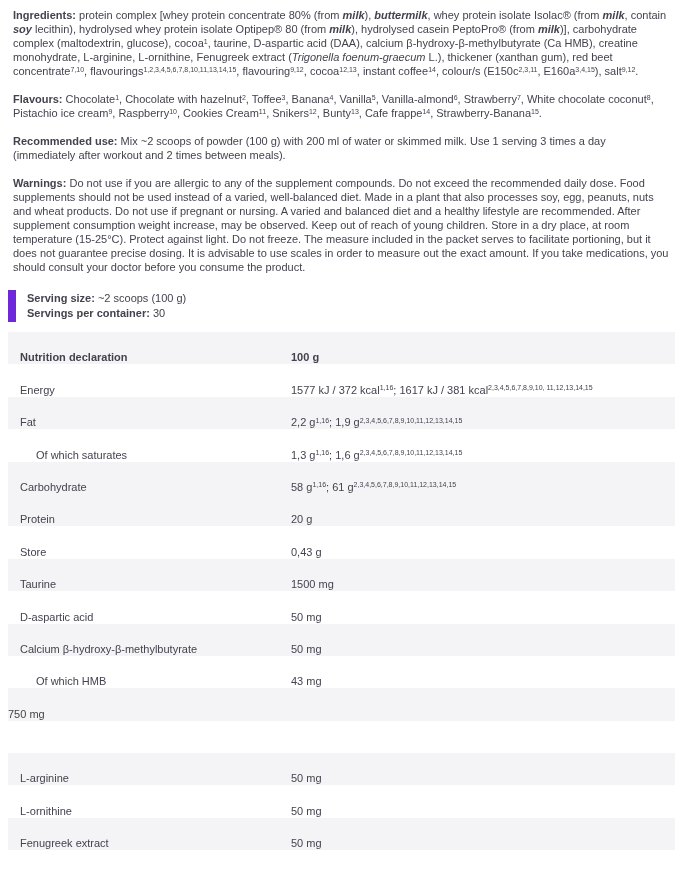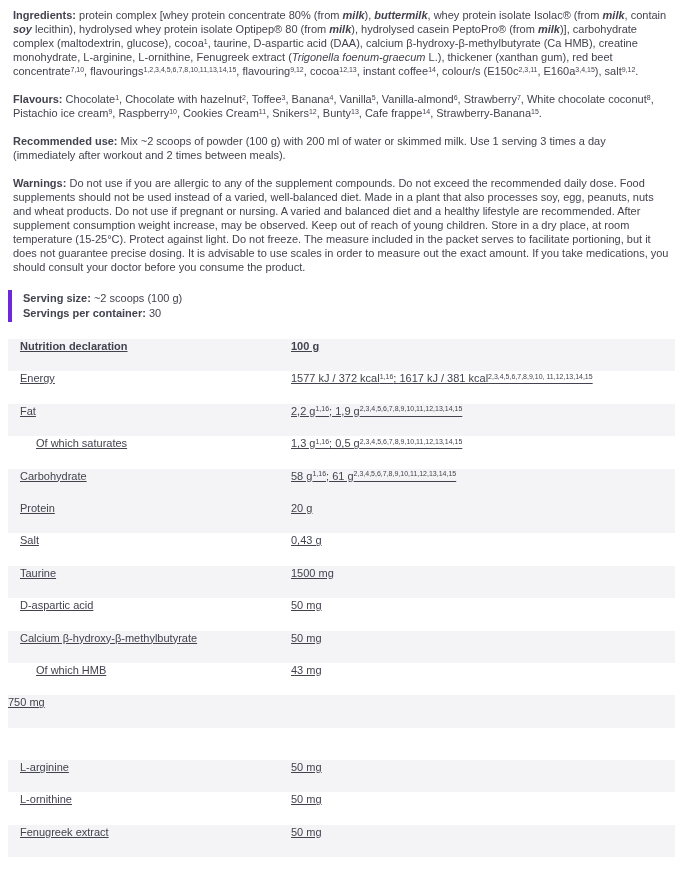--- a/index.html
+++ b/index.html
@@ -17,32 +17,31 @@
   .i { font-style: italic; }
   sup {
     font-size: 7px;
     line-height: 0;
     vertical-align: baseline;
     position: relative;
     top: -0.5em;
     letter-spacing: 0;
   }
   .serving-block {
-    margin: 16px 14px 17px 8px;
-    border-left: 4px solid #6d28d9;
+    margin: 16px 14px 10px 8px;
+    border-left: 8px solid #6d28d9;
     padding: 1px 0 1px 11px;
   }
   .serving-line { margin: 0; line-height: 15px; }
   .ntable { margin: 0 8px 0 8px; }
   .trow {
     display: flex;
-    align-items: flex-start;
+    align-items: flex-end;
     height: 32.4px;
     background: #ffffff;
-    text-decoration: underline;
   }
   .trow.shaded { background: #f4f4f6; }
   .tlabel {
     flex: 0 0 271px;
     padding-left: 12px;
     box-sizing: content-box;
   }
   .trow.indent .tlabel { padding-left: 28px; flex-basis: 255px; }
   .tvalue { flex: 1 1 auto; white-space: nowrap; }
   .trow.header .tlabel, .trow.header .tvalue { font-weight: bold; }
@@ -74,32 +73,32 @@
         <div class="trow">
           <div class="tlabel">Energy</div>
           <div class="tvalue"><span>1577 kJ / 372 kcal</span><sup>1,16</sup><span>; 1617 kJ / 381 kcal</span><sup>2,3,4,5,6,7,8,9,10, 11,12,13,14,15</sup></div>
         </div>
         <div class="trow shaded">
           <div class="tlabel">Fat</div>
           <div class="tvalue"><span>2,2 g</span><sup>1,16</sup><span>; 1,9 g</span><sup>2,3,4,5,6,7,8,9,10,11,12,13,14,15</sup></div>
         </div>
         <div class="trow indent">
           <div class="tlabel">Of which saturates</div>
-          <div class="tvalue"><span>1,3 g</span><sup>1,16</sup><span>; 0,5 g</span><sup>2,3,4,5,6,7,8,9,10,11,12,13,14,15</sup></div>
+          <div class="tvalue"><span>1,3 g</span><sup>1,16</sup><span>; 1,6 g</span><sup>2,3,4,5,6,7,8,9,10,11,12,13,14,15</sup></div>
         </div>
         <div class="trow shaded">
           <div class="tlabel">Carbohydrate</div>
           <div class="tvalue"><span>58 g</span><sup>1,16</sup><span>; 61 g</span><sup>2,3,4,5,6,7,8,9,10,11,12,13,14,15</sup></div>
         </div>
         <div class="trow shaded">
           <div class="tlabel">Protein</div>
           <div class="tvalue"><span>20 g</span></div>
         </div>
         <div class="trow">
-          <div class="tlabel">Salt</div>
+          <div class="tlabel">Store</div>
           <div class="tvalue"><span>0,43 g</span></div>
         </div>
         <div class="trow shaded">
           <div class="tlabel">Taurine</div>
           <div class="tvalue"><span>1500 mg</span></div>
         </div>
         <div class="trow">
           <div class="tlabel">D-aspartic acid</div>
           <div class="tvalue"><span>50 mg</span></div>
         </div>

